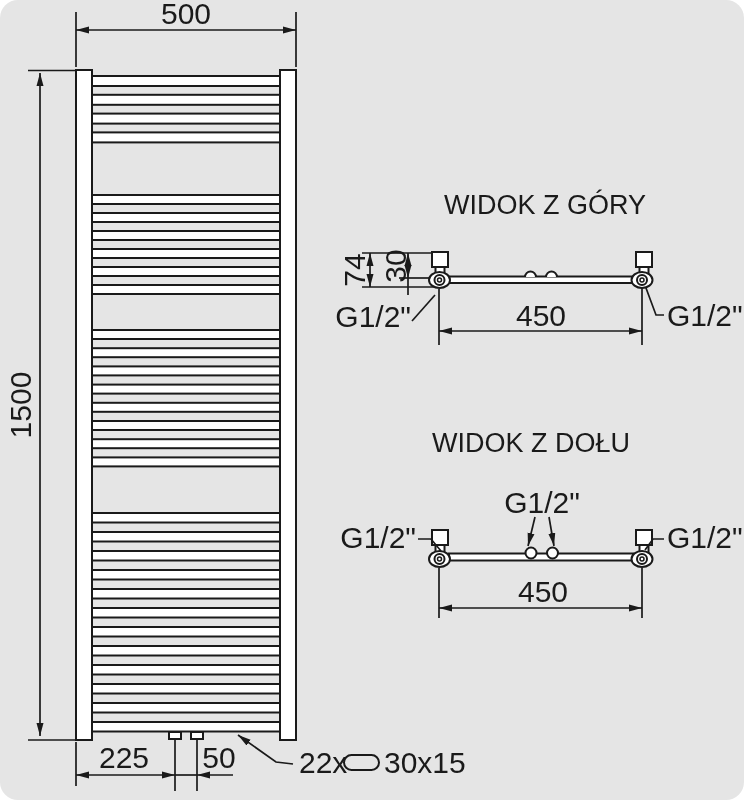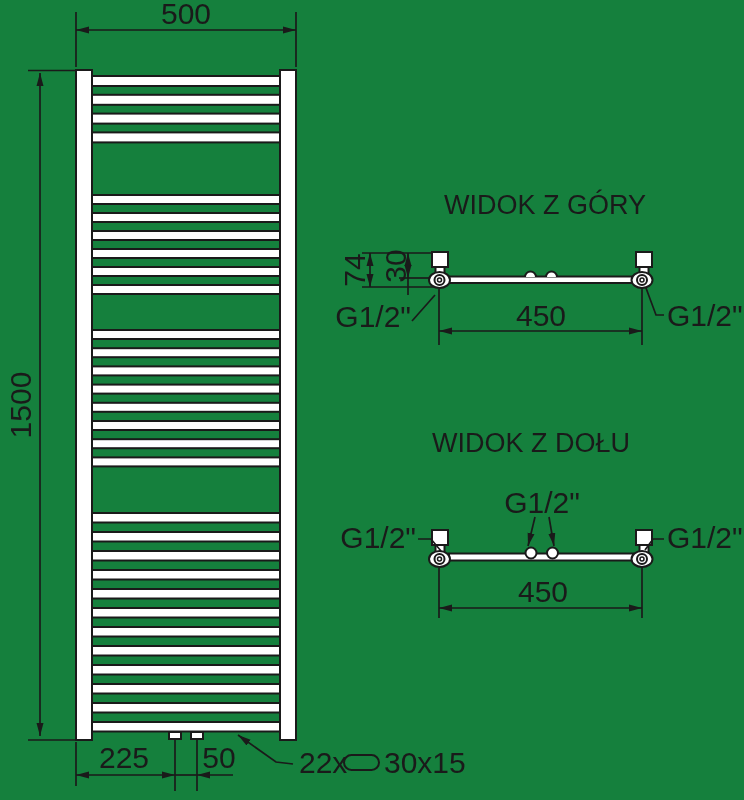--- a/index.html
+++ b/index.html
@@ -1,16 +1,16 @@
 <!DOCTYPE html>
 <html><head>
 <meta charset="utf-8">
 <style>
   html,body{margin:0;padding:0;background:#ffffff;}
-  .canvas-wrap{width:744px;height:800px;background:#15803d;}
+  .canvas-wrap{width:744px;height:800px;background:#e5e5e5;border-radius:18px;}
   svg{display:block;}
   .ol{stroke:#1a1a1a;stroke-width:2;fill:#ffffff;}
   .oln{stroke:#1a1a1a;stroke-width:2;fill:none;}
   .dim{stroke:#1a1a1a;stroke-width:1.7;fill:none;}
   .thin{stroke:#1a1a1a;stroke-width:1.5;fill:none;}
   .txt{font-family:"Liberation Sans", sans-serif;font-size:30px;fill:#1a1a1a;}
   .title{font-family:"Liberation Sans", sans-serif;font-size:27px;fill:#1a1a1a;}
 </style>
 </head>
 <body>

